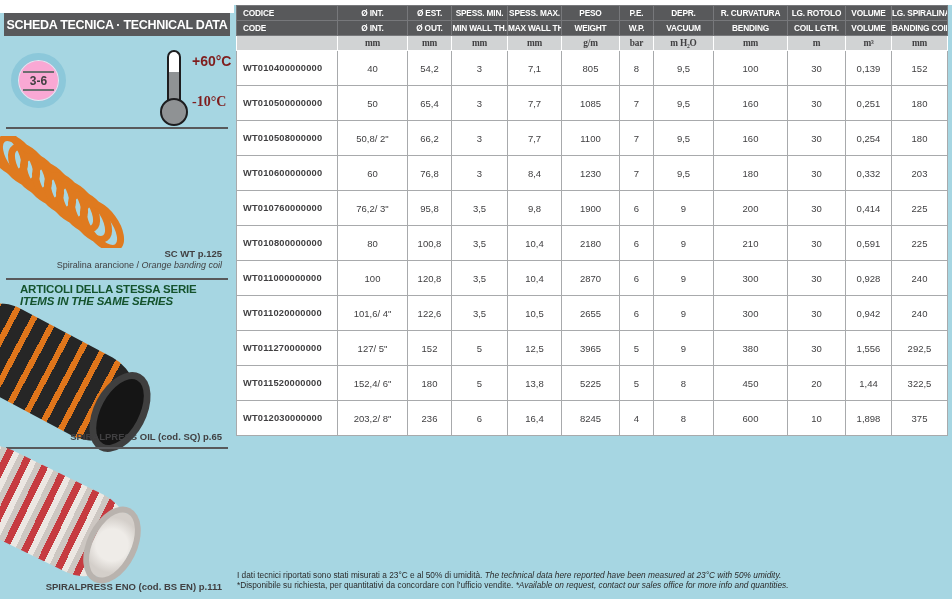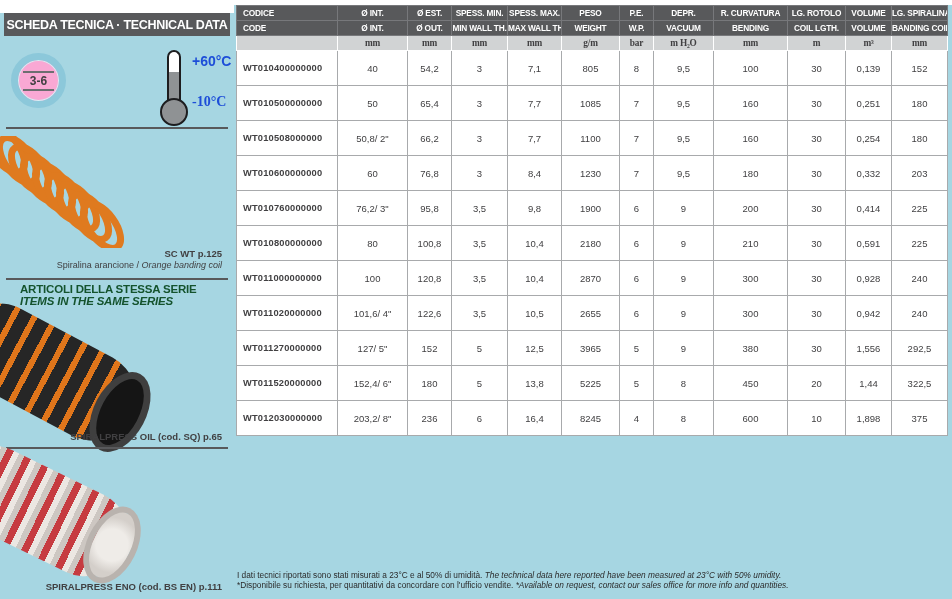--- a/index.html
+++ b/index.html
@@ -18,21 +18,21 @@
            background:#f9a8d4; border:7px solid #8CC8DA; box-shadow:0 0 0 1px #d9eef4 inset;
            display:flex; align-items:center; justify-content:center; }
   .badge-num { font-weight:bold; font-size:12px; color:#414042; border-top:2px solid #6d6e71;
                border-bottom:2px solid #6d6e71; padding:1px 7px; }
 
   .thermo-stem { position:absolute; left:167px; top:50px; width:14px; height:53px;
                  border:2px solid #1d1d1f; border-bottom:none; border-radius:7px 7px 0 0;
                  background:linear-gradient(#ffffff 0 40%, #8f9294 40%); }
   .thermo-bulb { position:absolute; left:160px; top:98px; width:28px; height:28px; border-radius:50%;
                  border:2px solid #1d1d1f; background:#8f9294; }
-  .temp { position:absolute; left:192px; font-weight:bold; font-size:14px; color:#1d4ed8; }
+  .temp { position:absolute; left:192px; font-weight:bold; font-size:14px; color:#7f1d1d; }
   .temp-max { top:53px; }
   .temp-min { top:94px;font-family:Liberation Serif, serif; }
 
   .divider { position:absolute; left:6px; width:222px; height:2px; background:#58595B; }
   .d1 { top:127px; } .d2 { top:278px; } .d3 { top:447px; }
 
   .coil { position:absolute; left:0; top:136px; }
 
   .cap { position:absolute; right:12px; text-align:right; color:#414042; }
   .cap-bold { font-weight:bold; font-size:9.5px; }

